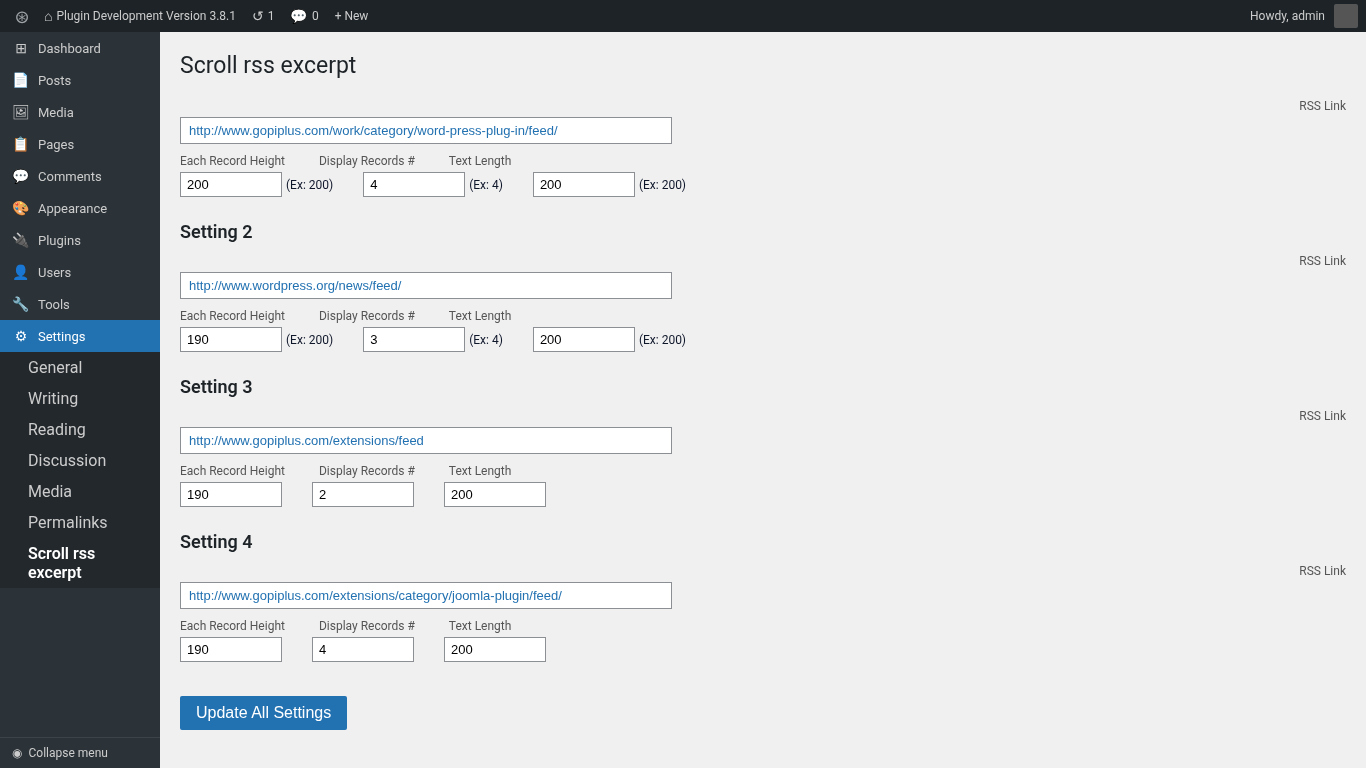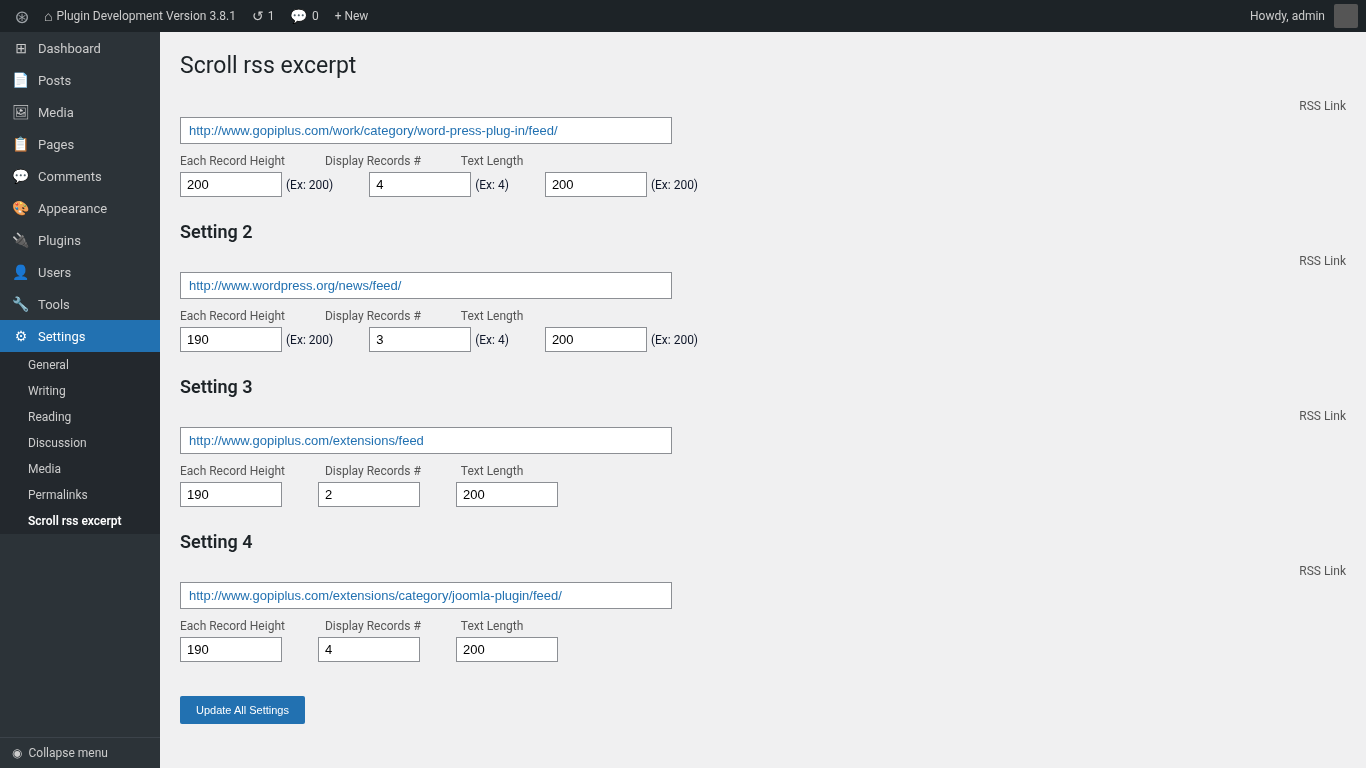--- a/index.html
+++ b/index.html
@@ -81,21 +81,21 @@
       text-decoration: none;
     }
     .sidebar-item.active { background: #2271b1; color: #fff; }
     .sidebar-item .s-icon { font-size: 14px; width: 18px; text-align: center; }
 
     .sidebar-sub { display: flex; flex-direction: column; background: #23282d; }
     .sidebar-sub-item {
       padding: 6px 12px 6px 28px;
       cursor: pointer;
       color: #ccc;
-      font-size: 12px;
+      font-size: 16px;
     }
     .sidebar-sub-item.active { color: #fff; font-weight: 600; }
 
     .sidebar-collapse {
       margin-top: auto;
       border-top: 1px solid #3c434a;
       padding: 8px 12px;
       cursor: pointer;
       color: #ccc;
       font-size: 12px;
@@ -144,21 +144,21 @@
       font-size: 13px;
       border: 1px solid #8c8f94;
       background: #fff;
       color: #2271b1;
       margin-bottom: 10px;
     }
 
     .fields-row {
       display: flex;
       align-items: center;
-      gap: 16px;
+      gap: 10px;
       flex-wrap: wrap;
       margin-bottom: 4px;
     }
 
     .field-group {
       display: flex;
       align-items: center;
       gap: 4px;
       margin-right: 20px;
     }
@@ -180,21 +180,21 @@
     .hint {
       font-size: 12px;
       color: #0f172a;
     }
 
     .btn-update {
       background: #2271b1;
       color: #fff;
       border: none;
       padding: 8px 16px;
-      font-size: 11px;
+      font-size: 16px;
       cursor: pointer;
       border-radius: 2px;
       margin-top: 10px;
     }
 
     
     #main-content::-webkit-scrollbar { width: 8px; }
     #main-content::-webkit-scrollbar-track { background: #f1f1f1; }
     #main-content::-webkit-scrollbar-thumb { background: #aaa; }
   </style>

